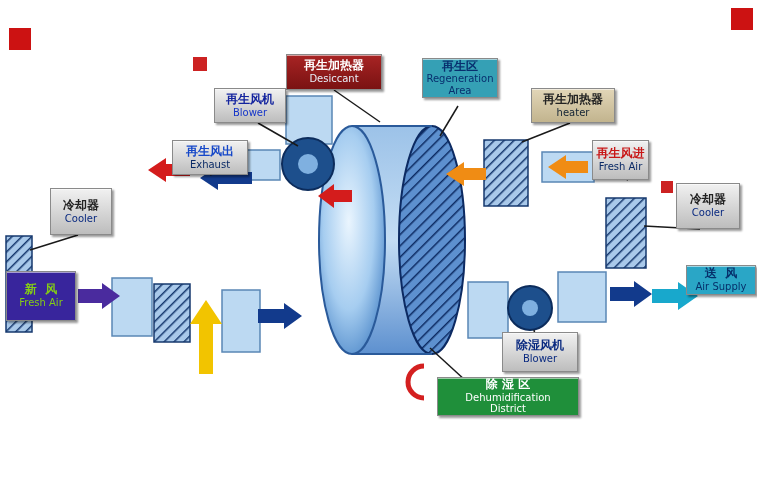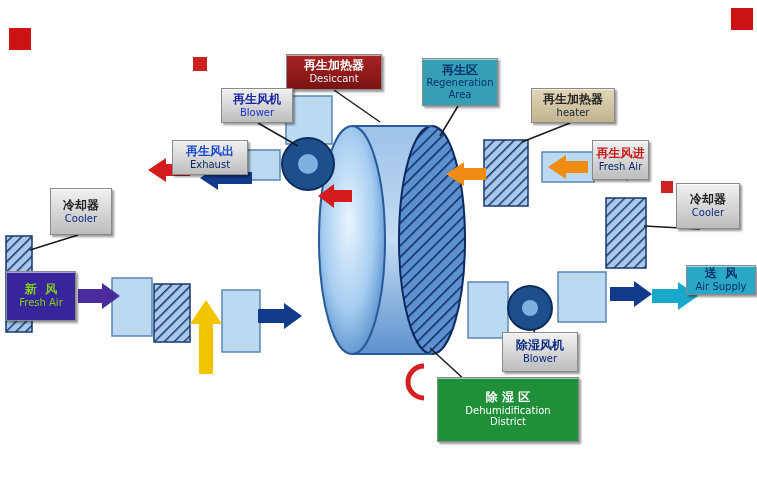--- a/index.html
+++ b/index.html
@@ -128,26 +128,26 @@
       <rect x="661" y="181" width="12" height="12" fill="#cc2222"></rect>
       <path d="M 424 366 A 16 16 0 0 0 424 398" stroke="#d42020" stroke-width="5" fill="none"></path>
     </g>
   </svg>
 
   <div class="lbl desiccant" style="left:286px;top:54px;width:96px;height:36px">
     <div class="zh">再生加热器</div>
     <div class="en">Desiccant</div>
   </div>
 
-  <div class="lbl regen-area" style="left:422px;top:58px;width:76px;height:48px">
+  <div class="lbl regen-area" style="left:422px;top:58px;width:76px;height:40px">
     <div class="zh">再生区</div>
     <div class="en" style="white-space:normal">Regeneration Area</div>
   </div>
 
-  <div class="lbl gray regen-blower" style="left:221px;top:88px;width:72px;height:35px">
+  <div class="lbl gray regen-blower" style="left:214px;top:88px;width:72px;height:35px">
     <div class="zh">再生风机</div>
     <div class="en">Blower</div>
   </div>
 
   <div class="lbl tan regen-heater" style="left:531px;top:88px;width:84px;height:35px">
     <div class="zh">再生加热器</div>
     <div class="en">heater</div>
   </div>
 
   <div class="lbl gray regen-out" style="left:172px;top:140px;width:76px;height:35px">
@@ -179,20 +179,20 @@
     <div class="zh">送  风</div>
     <div class="en">Air Supply</div>
   </div>
 
 
   <div class="lbl gray dehum-blower" style="left:502px;top:332px;width:76px;height:40px">
     <div class="zh">除湿风机</div>
     <div class="en">Blower</div>
   </div>
 
-  <div class="lbl dehum-district" style="left:437px;top:377px;width:142px;height:65px">
+  <div class="lbl dehum-district" style="left:437px;top:377px;width:142px;height:39px">
     <div class="zh">除 湿 区</div>
     <div class="en">Dehumidification</div>
     <div class="en">District</div>
   </div>
 
 
 </div>
 
 </body></html>

